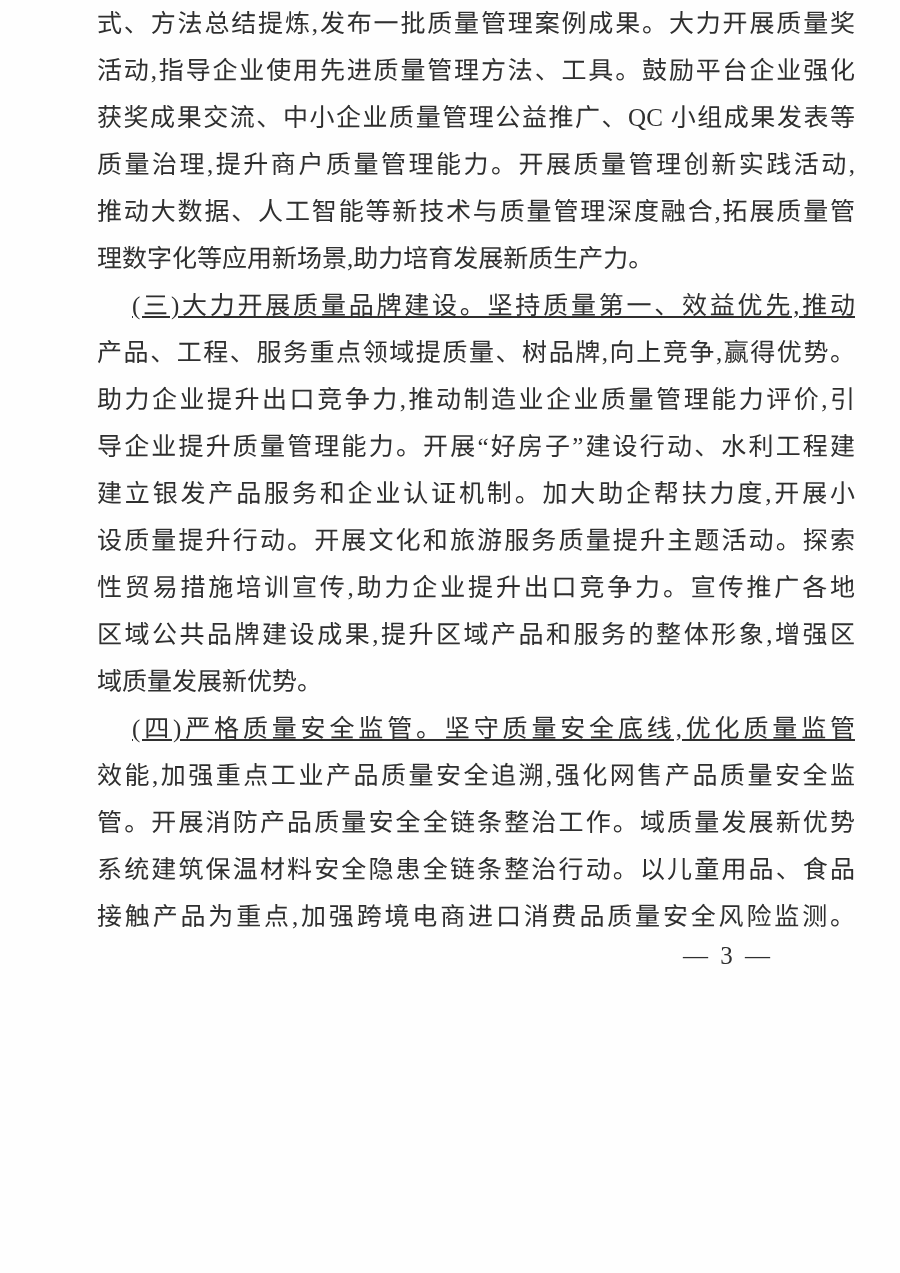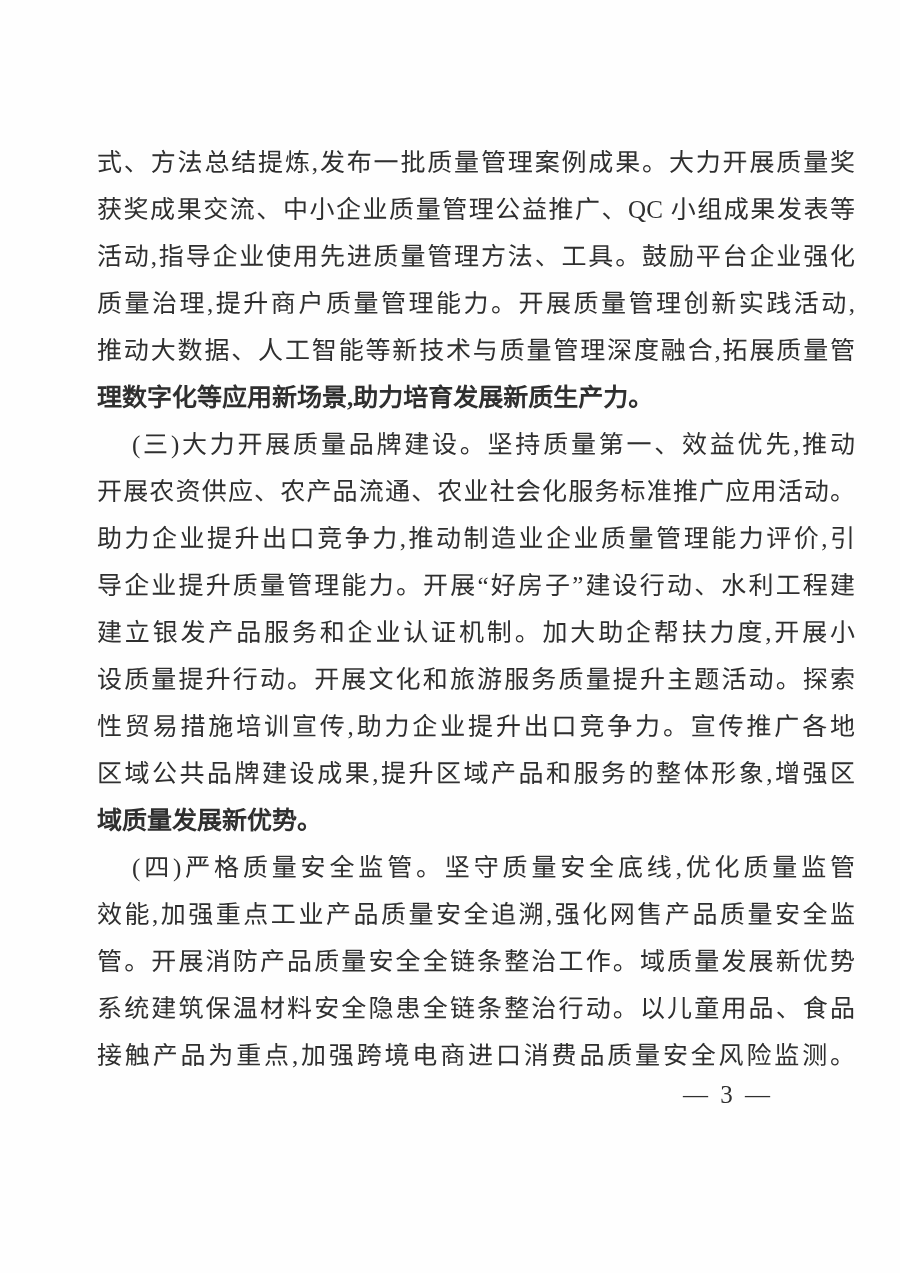--- a/index.html
+++ b/index.html
@@ -12,70 +12,69 @@
     height: 1273px;
     overflow: hidden;
     font-family: "Liberation Serif", serif;
   }
   .page {
     position: relative;
     width: 900px;
     height: 1273px;
     background: #fefefe;
     box-sizing: border-box;
-    padding-top: 139px;
     padding-left: 97px;
   }
   .text-block {
     width: 758px;
   }
   .line {
     font-size: 25px;
     line-height: 47px;
     height: 47px;
     color: #2f2f2f;
     text-align: justify;
     text-align-last: justify;
     text-justify: inter-ideograph;
     white-space: nowrap;
     letter-spacing: 0;
   }
   .line.indent {
     padding-left: 35px;
+    text-decoration: underline;
   }
   .line.para-end {
     text-align: left;
     text-align-last: left;
-    font-weight: bold;
   }
   .page-number {
     width: 758px;
     box-sizing: border-box;
     margin-top: 2px;
     padding-right: 82px;
     text-align: right;
     font-size: 25px;
     line-height: 28px;
     color: #2f2f2f;
     letter-spacing: 3px;
   }
 </style>
 </head>
 <body>
 
 <div class="page">
   <div class="text-block">
       <div class="line">式、方法总结提炼,发布一批质量管理案例成果。大力开展质量奖</div>
+      <div class="line">活动,指导企业使用先进质量管理方法、工具。鼓励平台企业强化</div>
       <div class="line">获奖成果交流、中小企业质量管理公益推广、QC 小组成果发表等</div>
-      <div class="line">活动,指导企业使用先进质量管理方法、工具。鼓励平台企业强化</div>
       <div class="line">质量治理,提升商户质量管理能力。开展质量管理创新实践活动,</div>
       <div class="line">推动大数据、人工智能等新技术与质量管理深度融合,拓展质量管</div>
       <div class="line para-end">理数字化等应用新场景,助力培育发展新质生产力。</div>
       <div class="line indent">(三)大力开展质量品牌建设。坚持质量第一、效益优先,推动</div>
-      <div class="line">开展农资供应、农产品流通、农业社会化服务标准推广应用活动。</div>
+      <div class="line">产品、工程、服务重点领域提质量、树品牌,向上竞争,赢得优势。</div>
       <div class="line">助力企业提升出口竞争力,推动制造业企业质量管理能力评价,引</div>
       <div class="line">导企业提升质量管理能力。开展“好房子”建设行动、水利工程建</div>
       <div class="line">建立银发产品服务和企业认证机制。加大助企帮扶力度,开展小</div>
       <div class="line">设质量提升行动。开展文化和旅游服务质量提升主题活动。探索</div>
       <div class="line">性贸易措施培训宣传,助力企业提升出口竞争力。宣传推广各地</div>
       <div class="line">区域公共品牌建设成果,提升区域产品和服务的整体形象,增强区</div>
       <div class="line para-end">域质量发展新优势。</div>
       <div class="line indent">(四)严格质量安全监管。坚守质量安全底线,优化质量监管</div>
       <div class="line">效能,加强重点工业产品质量安全追溯,强化网售产品质量安全监</div>
       <div class="line">管。开展消防产品质量安全全链条整治工作。域质量发展新优势</div>

